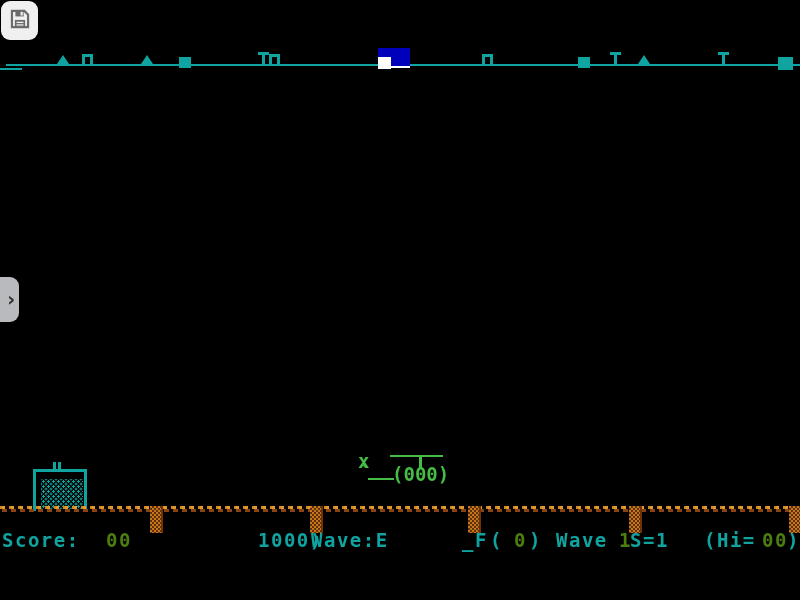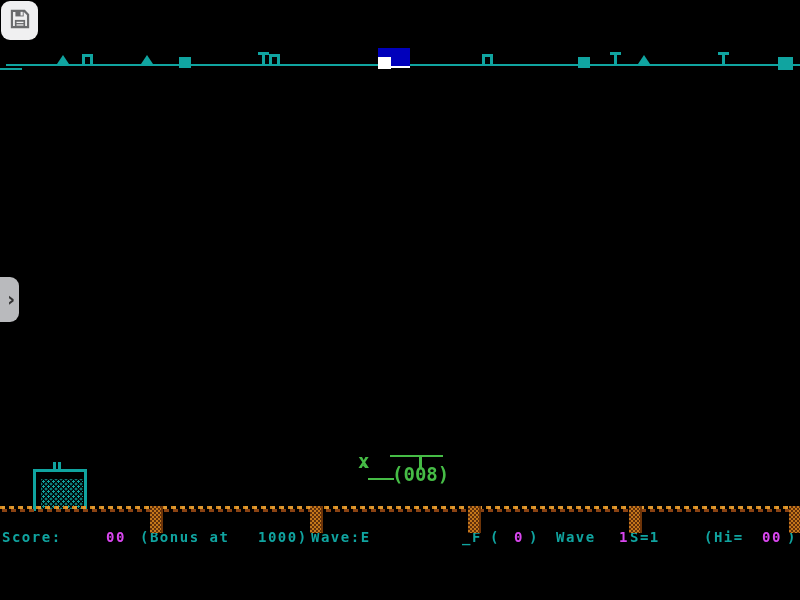--- a/index.html
+++ b/index.html
@@ -62,24 +62,24 @@
   .g-row1{position:absolute;top:0;left:0;right:0;height:3px;
     background:repeating-linear-gradient(90deg,#d2871f 0 2px,#e09a30 2px 5px,transparent 5px 9px);}
   .g-row2{position:absolute;top:3px;left:2px;right:0;height:3px;
     background:repeating-linear-gradient(90deg,#8a4212 0 5px,transparent 5px 9px);}
   .post{position:absolute;top:506px;width:11px;height:27px;background-color:var(--orange);
     background-image:repeating-conic-gradient(rgba(80,35,8,.85) 0% 25%,transparent 0% 50%);
     background-size:4px 4px;border-right:2px solid #6e3408;}
 
   
   #status{position:absolute;left:0;top:526px;width:800px;height:28px;
-    font-weight:bold;font-size:14px;letter-spacing:1.5px;}
+    font-weight:bold;font-size:19px;letter-spacing:1.5px;}
   #status .seg{position:absolute;top:3px;white-space:pre;line-height:1.2;}
   #status .label{color:var(--teal);}
-  #status .value{color:#d946ef;}
+  #status .value{color:#4d7c0f;}
 </style>
 </head>
 <body>
 
 <div id="game-screen">
 
   <div id="radar">
     <div class="radar-line-main"></div>
     <div class="radar-line-left"></div>
     <div class="viewport" id="vp" style="left: 378px;">
@@ -99,39 +99,38 @@
       <div class="blip tee" style="left: 718px;"></div>
       <div class="blip square big" style="left: 778px;"></div>
     </div>
 
   <div id="heli">
     <span class="heli-x">x</span>
     <div class="heli-rotor"></div>
     <div class="heli-mast"></div>
     <span class="heli-tick">`</span>
     <div class="heli-tail"></div>
-    <span class="heli-body">(008)</span>
+    <span class="heli-body">(000)</span>
   </div>
 
   <div id="depot">
     <div class="chimney c1"></div>
     <div class="chimney c2"></div>
     <div class="depot-fill"></div>
   </div>
 
   <div id="ground">
     <div class="g-row1"></div>
     <div class="g-row2"></div>
   </div>
 
   <div id="status">
 
   <span class="seg label" style="left: 2px;">Score:</span>
       <span class="seg value" style="left: 106px;">00</span>
-      <span class="seg label" style="left: 140px;">(Bonus at</span>
       <span class="seg label" style="left: 258px;">1000)</span>
       <span class="seg label" style="left: 311px;">Wave:E</span>
       <span class="seg label" style="left: 462px;">_F</span>
       <span class="seg label" style="left: 490px;">(</span>
       <span class="seg value" style="left: 514px;">0</span>
       <span class="seg label" style="left: 529px;">)</span>
       <span class="seg label" style="left: 556px;">Wave</span>
       <span class="seg value" style="left: 619px;">1</span>
       <span class="seg label" style="left: 630px;">S=1</span>
       <span class="seg label" style="left: 704px;">(Hi=</span>

